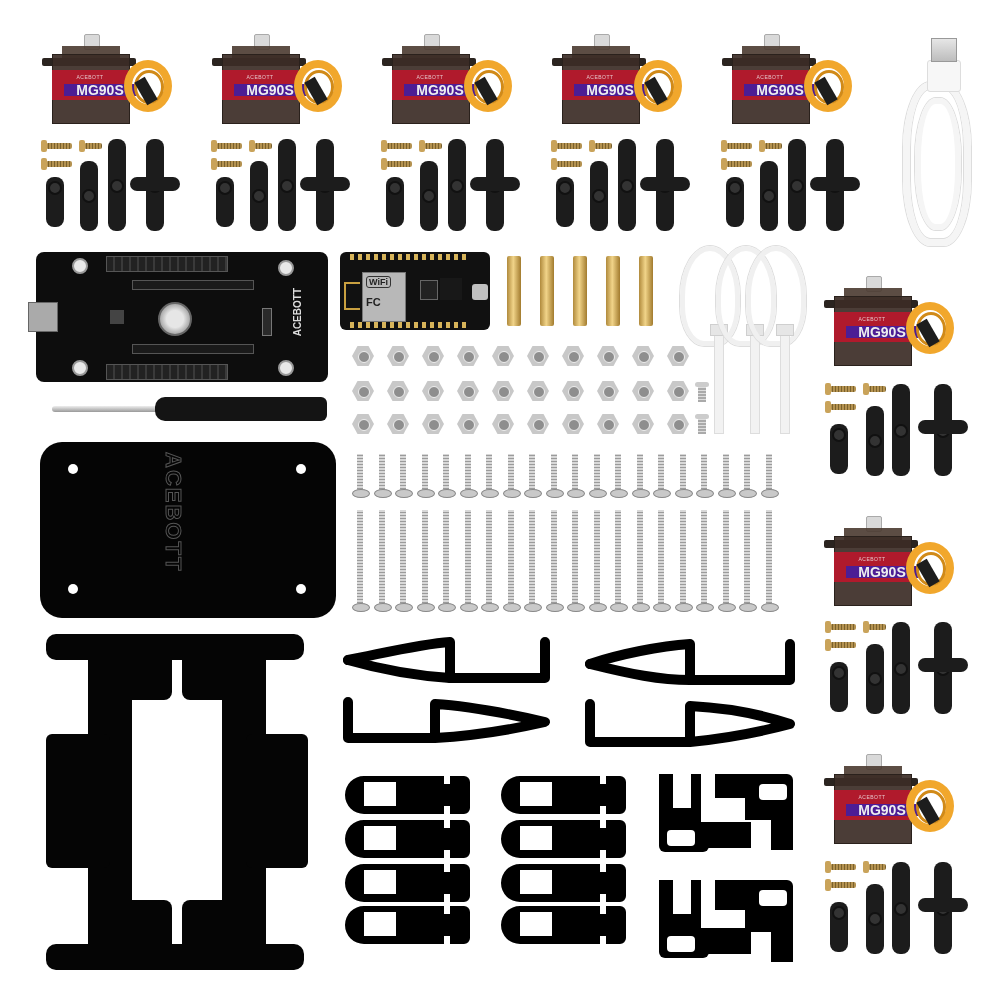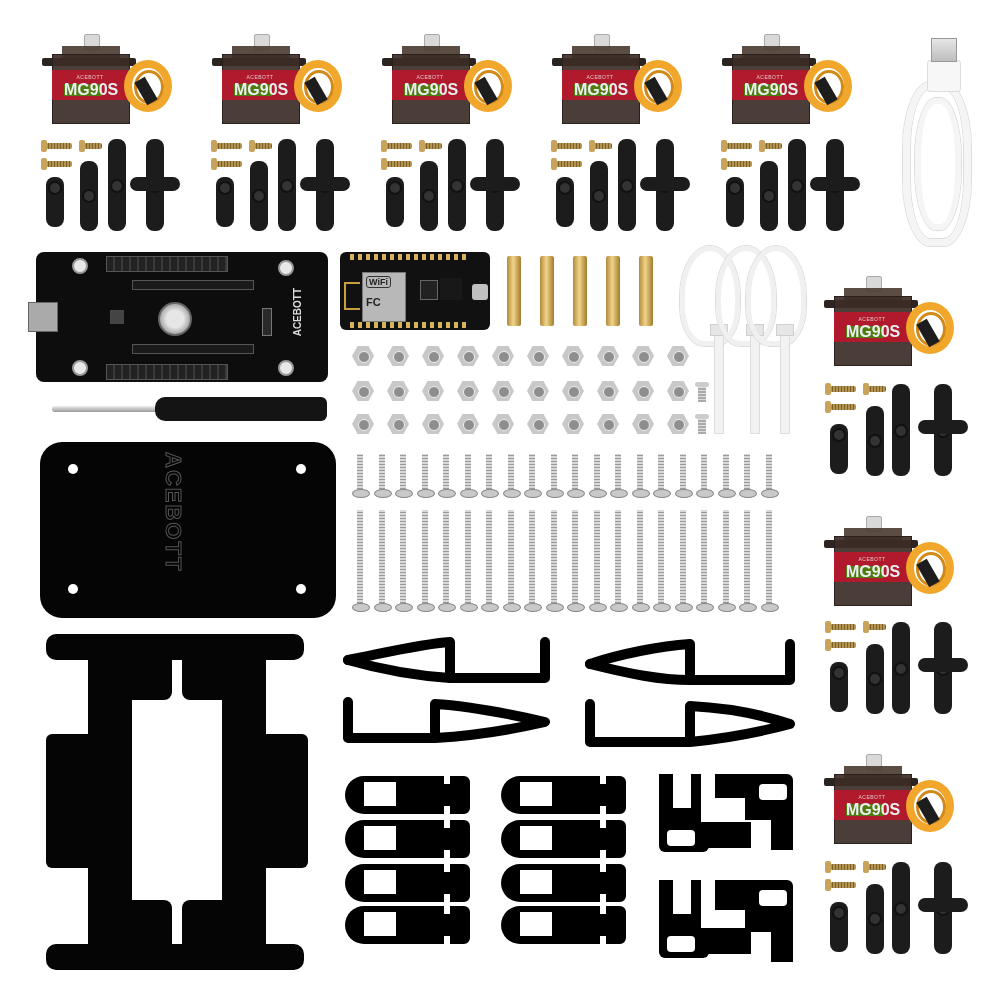--- a/index.html
+++ b/index.html
@@ -7,21 +7,21 @@
   .abs { position:absolute; }
 
   
   .servo { position:absolute; width:140px; height:100px; }
   .servo .gear { position:absolute; left:44px; top:4px; width:14px; height:14px; background:#d9d9d9; border:1px solid #aaa; border-radius:2px; }
   .servo .top { position:absolute; left:22px; top:16px; width:58px; height:14px; background:#4a3a30; opacity:.9; }
   .servo .flange { position:absolute; left:2px; top:28px; width:94px; height:8px; background:#2b2420; border-radius:2px; }
   .servo .body { position:absolute; left:12px; top:24px; width:76px; height:68px; background:rgba(60,45,38,.92); border:1px solid #2a211c; }
   .servo .label { position:absolute; left:12px; top:40px; width:76px; height:30px; background:#b01a2c; }
   .servo .brand { position:absolute; left:12px; top:44px; width:76px; text-align:center; font-size:5px; color:#e6c2c8; letter-spacing:.5px; }
-  .servo .model { position:absolute; left:24px; top:54px; width:38px; height:12px; background:#4d7c0f; color:#eee; font-size:16px; font-weight:bold; text-align:center; line-height:12px; }
+  .servo .model { position:absolute; left:24px; top:54px; width:72px; height:12px; background:#4c1d95; color:#eee; font-size:14px; font-weight:bold; text-align:center; line-height:12px; }
   .servo .coil { position:absolute; left:84px; top:30px; width:48px; height:52px; border:8px solid #f1a72c; border-radius:50%; box-sizing:border-box; }
   .servo .coil2 { position:absolute; left:94px; top:40px; width:30px; height:34px; border:3px solid #d18a18; border-radius:50%; box-sizing:border-box; }
   .servo .conn { position:absolute; left:100px; top:48px; width:12px; height:26px; background:#1d1d1d; transform:rotate(-30deg); }
 
   
   .horns { position:absolute; width:150px; height:100px; }
   .screw { position:absolute; height:6px; background:repeating-linear-gradient(90deg,#b49250 0 2px,#7a612c 2px 3px); border-radius:2px; }
   .screw:before { content:""; position:absolute; left:-5px; top:-3px; width:6px; height:12px; background:#c9a35a; border-radius:2px; }
   .horn { position:absolute; background:#1c1c1c; border-radius:8px; }
   .horn .hub { position:absolute; width:10px; height:10px; border-radius:50%; background:#333; border:2px solid #111; left:50%; margin-left:-7px; }

